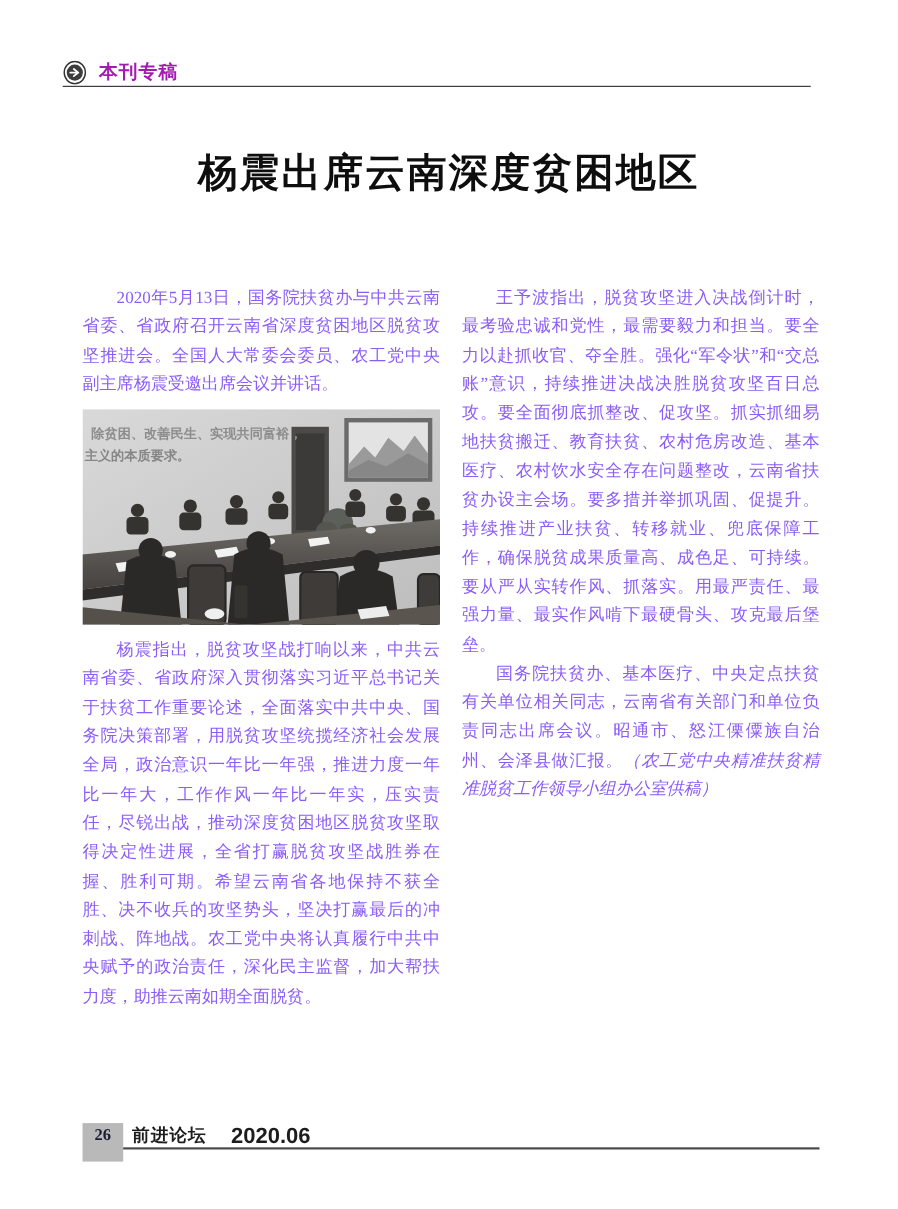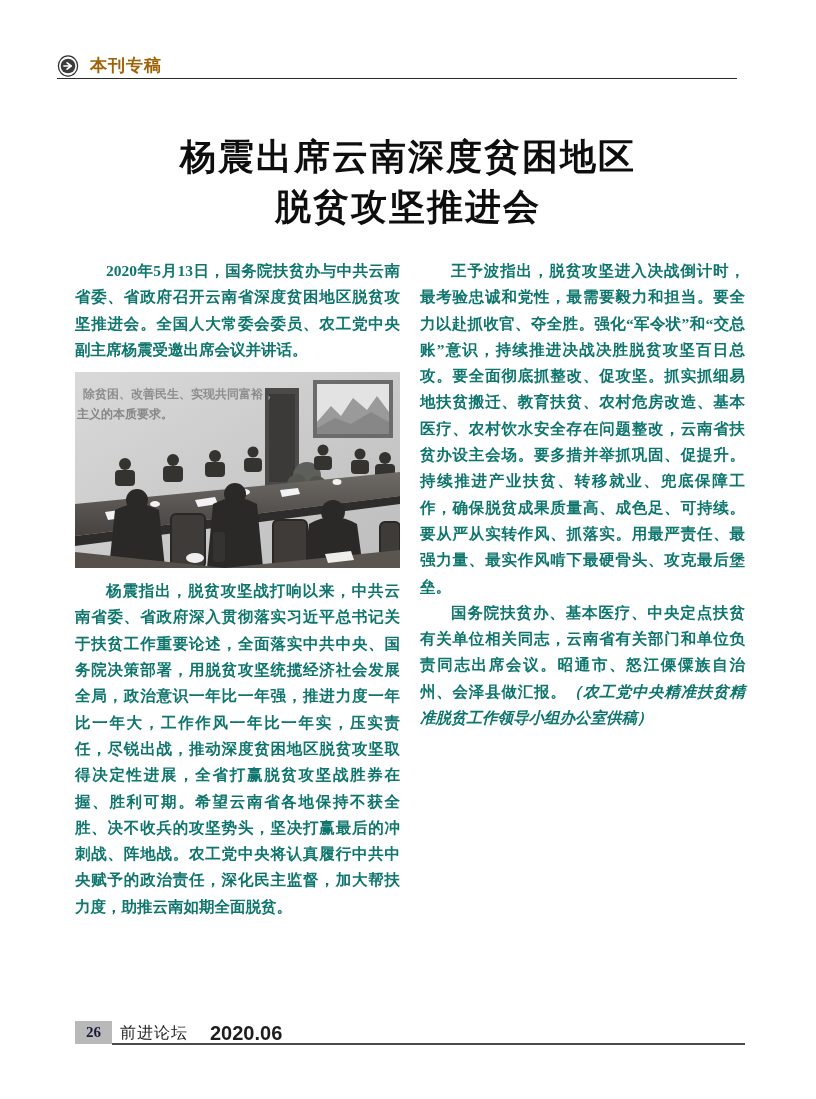--- a/index.html
+++ b/index.html
@@ -14,21 +14,21 @@
   
   .page-header{
     position:absolute;left:57px;top:54px;width:680px;height:26px;
   }
   .header-icon{
     position:absolute;left:0;top:1px;width:22px;height:22px;display:block;
   }
   .header-label{
     position:absolute;left:33px;top:0;
     font-family:"Liberation Sans","DejaVu Sans",sans-serif;
-    font-weight:bold;font-size:17px;letter-spacing:1px;color:#a16207;
+    font-weight:bold;font-size:17px;letter-spacing:1px;color:#a21caf;
     line-height:24px;
   }
   .header-rule{
     position:absolute;left:0;right:0;top:24px;height:0;
     border-bottom:1.6px solid #2a2a2a;
   }
   
   .article-title{
     position:absolute;left:0;top:132px;width:100%;
     margin:0;text-align:center;
@@ -40,42 +40,42 @@
   
   .columns{
     position:absolute;left:75px;top:258px;width:670px;
     display:flex;gap:20px;
   }
   .col{width:325px;}
   .col p{
     margin:0;
     font-size:15.5px;line-height:26.3px;
     text-align:justify;text-justify:inter-ideograph;
-    text-indent:2em;color:#0f766e;font-weight:bold;
+    text-indent:2em;color:#8b5cf6;
   }
   .kai{font-style:italic;}
   
   .photo{
     width:325px;height:196px;margin:9px 0 10px 0;
     display:block;
   }
   
   .page-footer{
     position:absolute;left:75px;top:1021px;width:670px;height:23px;
     font-family:"Liberation Sans","DejaVu Sans",sans-serif;
   }
   .page-num-box{
-    position:absolute;left:0;top:0;width:37px;height:23px;
+    position:absolute;left:0;top:0;width:37px;height:35px;
     background:#b9b9b9;color:#1b1b3a;
     font-weight:bold;font-size:15px;line-height:23px;text-align:center;
     font-family:"Liberation Serif","DejaVu Serif",serif;
   }
   .journal-name{
     position:absolute;left:45px;top:1px;
-    font-weight:normal;font-size:16px;line-height:22px;color:#1d1d1d;
+    font-weight:bold;font-size:16px;line-height:22px;color:#1d1d1d;
     letter-spacing:1px;
   }
   .journal-issue{
     position:absolute;left:135px;top:1px;
     font-weight:bold;font-size:20px;line-height:22px;color:#1d1d1d;
   }
   .footer-rule{
     position:absolute;left:37px;right:0;top:21.5px;height:0;
     border-bottom:2px solid #4a4a4a;
   }
@@ -90,21 +90,20 @@
       <ellipse cx="12" cy="12" rx="10.5" ry="11" fill="none" stroke="#333" stroke-width="1.4"></ellipse>
       <circle cx="12" cy="12" r="8" fill="#3d3d3d"></circle>
       <path d="M7.5 12 h6 M11 8.5 l4.5 3.5 -4.5 3.5" fill="none" stroke="#ffffff" stroke-width="1.8" stroke-linecap="round" stroke-linejoin="round"></path>
     </svg>
     <span class="header-label">本刊专稿</span>
     <div class="header-rule"></div>
   </div>
 
   <h1 class="article-title">
     <span>杨震出席云南深度贫困地区</span>
-    <span>脱贫攻坚推进会</span>
   </h1>
 
   <div class="columns">
 
     <div class="col">
       <p>2020年5月13日，国务院扶贫办与中共云南省委、省政府召开云南省深度贫困地区脱贫攻坚推进会。全国人大常委会委员、农工党中央副主席杨震受邀出席会议并讲话。</p>
 
       <svg class="photo" viewBox="0 0 325 196" preserveAspectRatio="none">
         <defs>
           <linearGradient id="wall" x1="0" y1="0" x2="1" y2="1">

